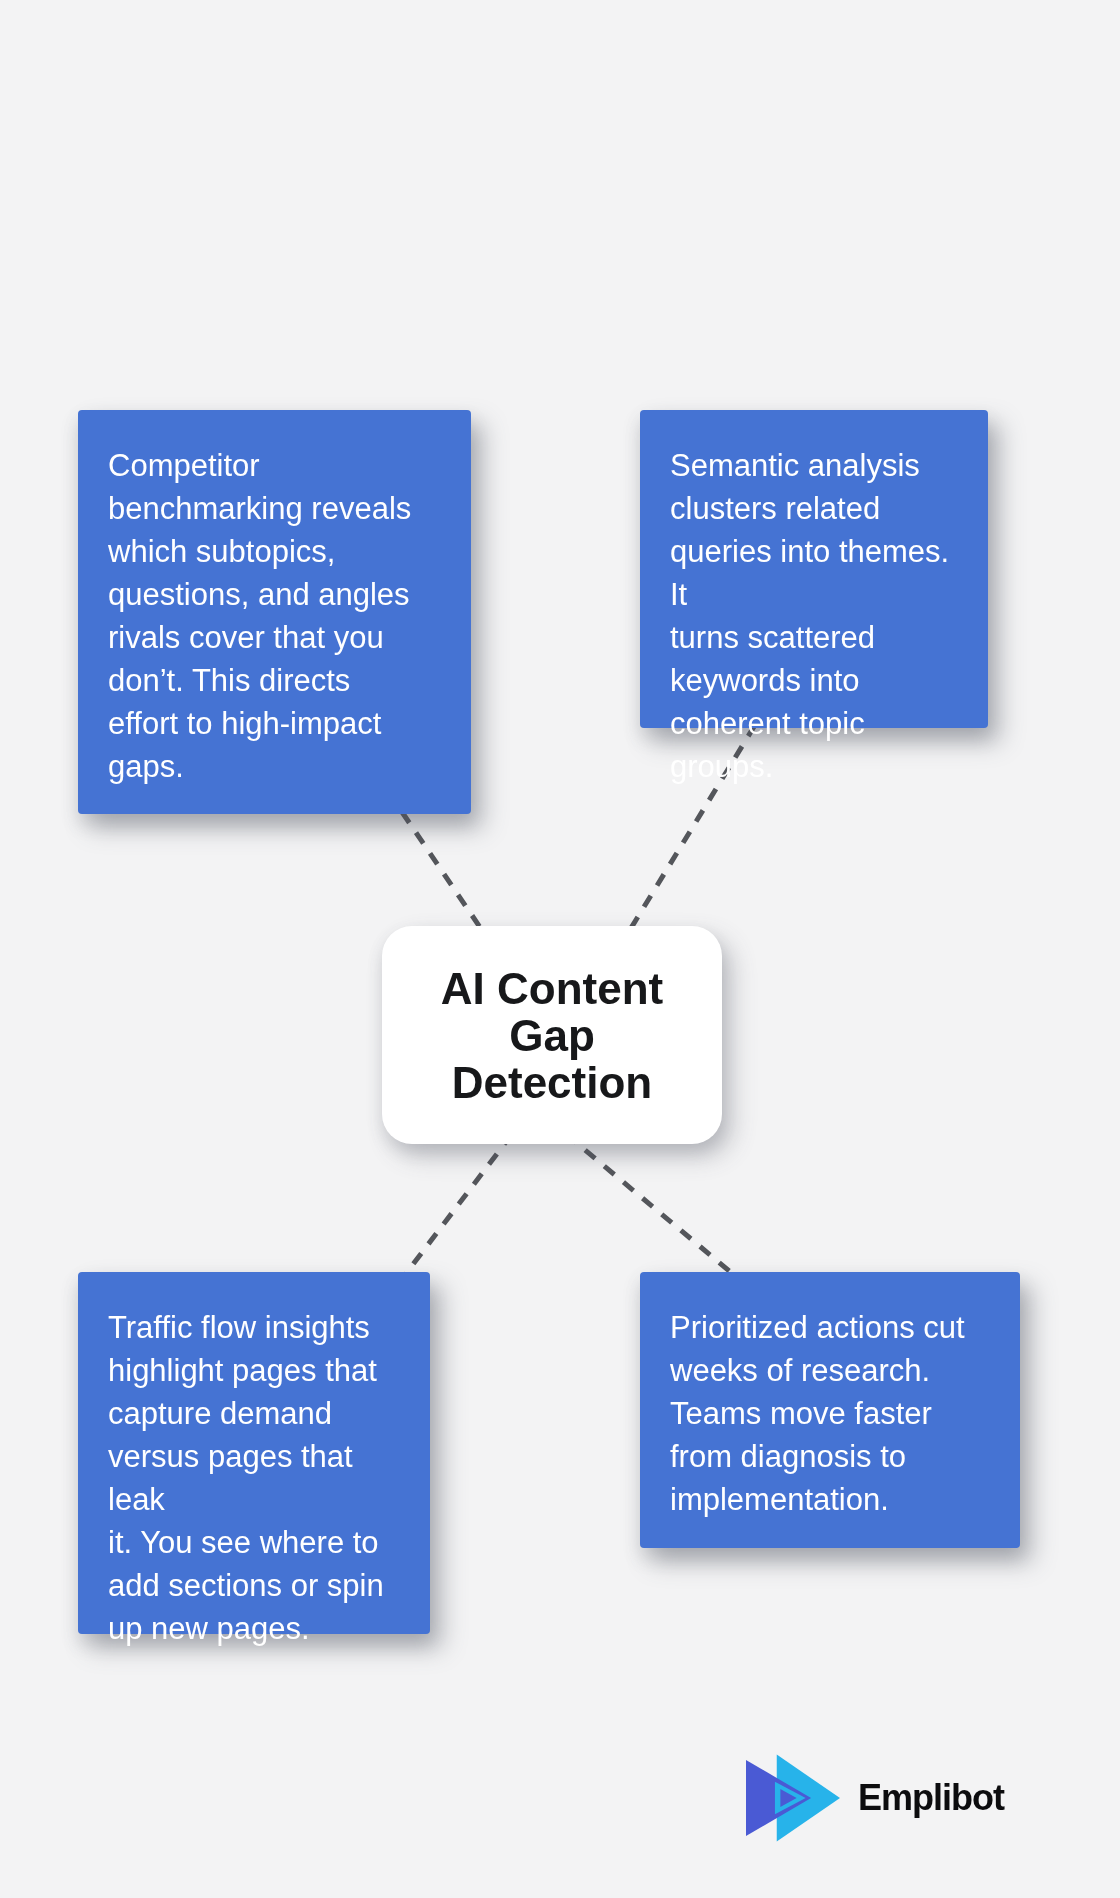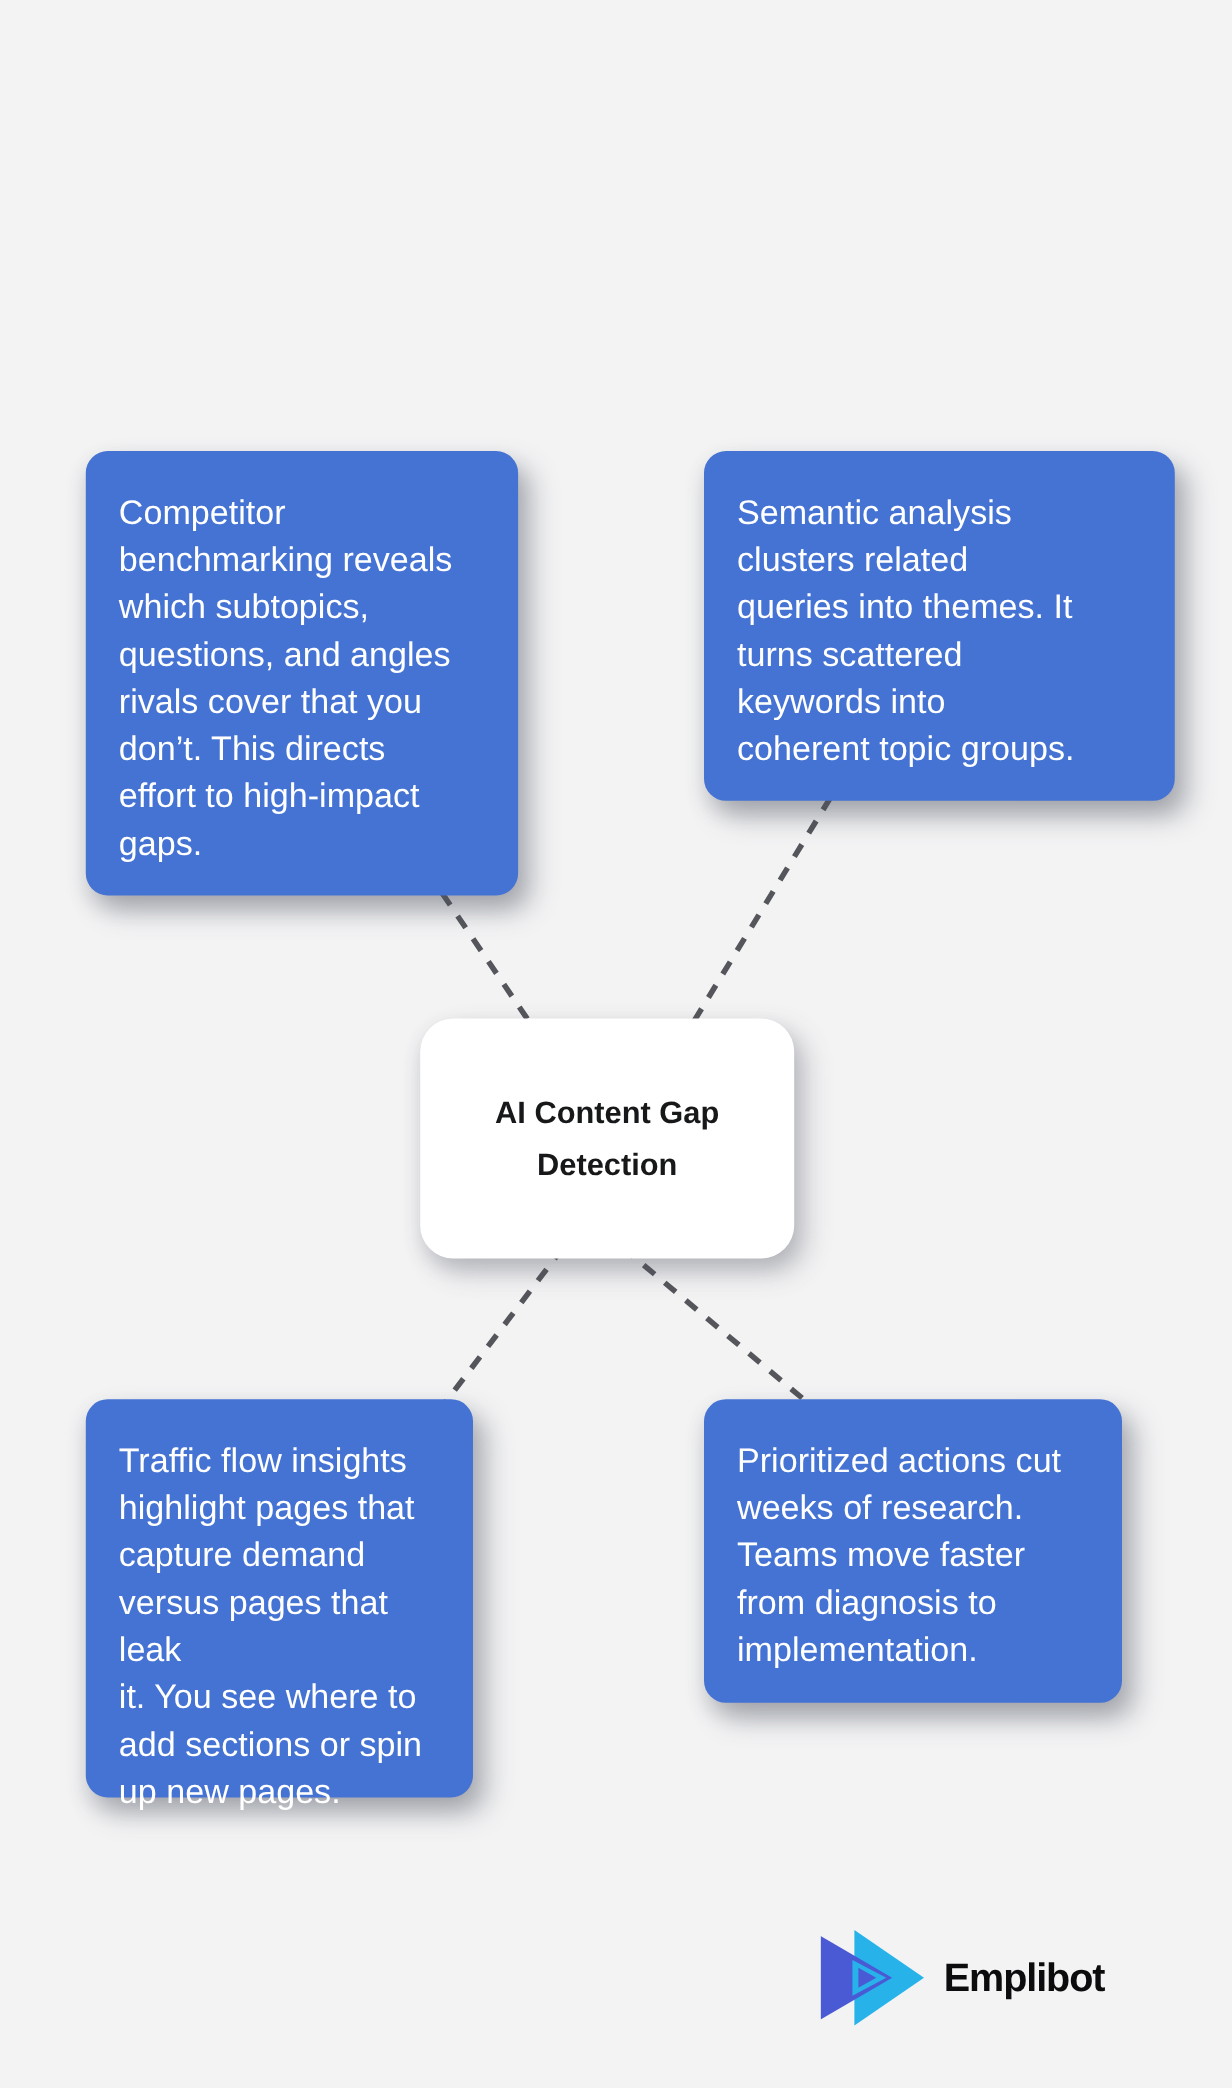--- a/index.html
+++ b/index.html
@@ -36,53 +36,53 @@
     font-weight: 800;
     line-height: 87px;
     letter-spacing: -0.5px;
     color: var(--title-text, #141414);
     white-space: pre-line;
   }
   .card {
     position: absolute;
     box-sizing: border-box;
     background: var(--card-blue, #4573d3);
-    border-radius: 20px;
+    border-radius: 4px;
     padding: 34px 30px;
     box-shadow: 12px 14px 24px rgba(80, 84, 96, 0.38), 0 10px 18px rgba(80, 84, 96, 0.18);
   }
   .card p {
     margin: 0;
     color: var(--card-text, #ffffff);
     font-size: 31px;
     line-height: 43px;
     white-space: pre-line;
   }
   .card-top-left     { left: 78px;  top: 410px;  width: 393px; height: 404px; }
-  .card-top-right    { left: 640px; top: 410px;  width: 428px; height: 318px; }
+  .card-top-right    { left: 640px; top: 410px;  width: 348px; height: 318px; }
   .card-bottom-left  { left: 78px;  top: 1272px; width: 352px; height: 362px; }
   .card-bottom-right { left: 640px; top: 1272px; width: 380px; height: 276px; }
   .center-node {
     position: absolute;
     left: 382px;
     top: 926px;
     width: 340px;
     height: 218px;
     box-sizing: border-box;
     background: var(--center-background, #ffffff);
     border-radius: 30px;
     box-shadow: 10px 12px 24px rgba(80, 84, 96, 0.30), 0 8px 16px rgba(80, 84, 96, 0.14);
     display: flex;
     align-items: center;
     justify-content: center;
   }
   .center-node p {
     margin: 16px;
     text-align: center;
-    font-size: 28px;
+    font-size: 44px;
     font-weight: 700;
     line-height: 47px;
     color: var(--center-text, #17181a);
     white-space: pre-line;
   }
   .logo {
     position: absolute;
     left: 746px;
     top: 1754px;
     display: flex;

